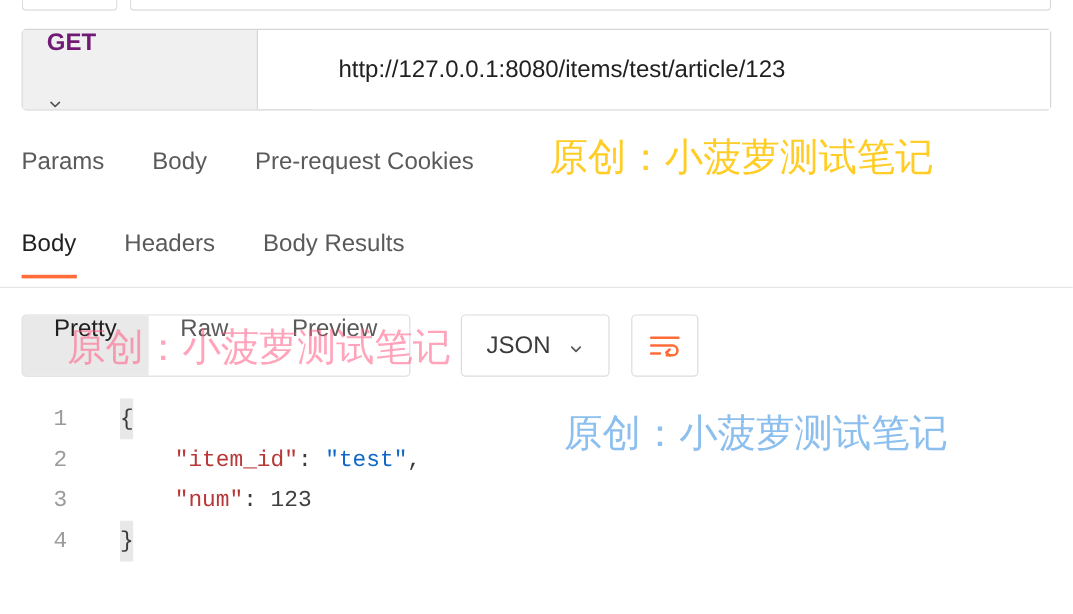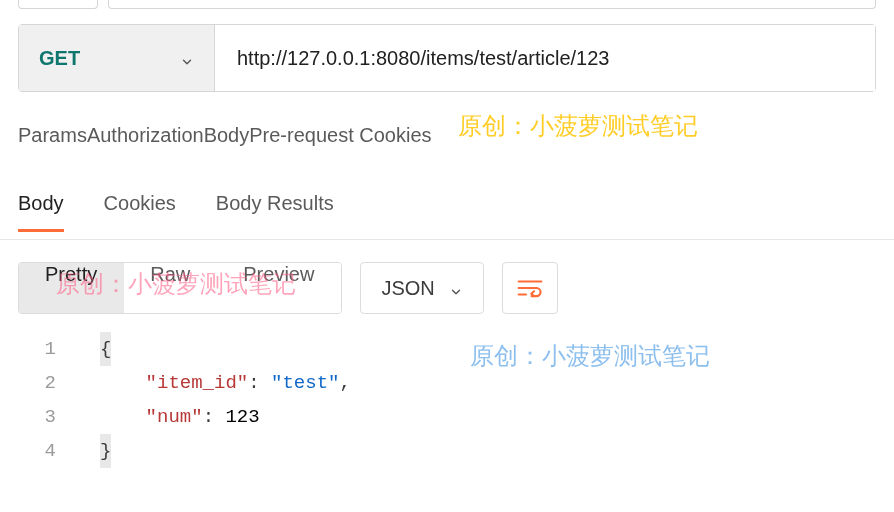--- a/index.html
+++ b/index.html
@@ -28,46 +28,49 @@
     border: 1px solid #d6d6d6;
     border-radius: 4px;
     height: 68px;
     background: #fff;
   }
   .method-box {
     width: 196px;
     background: #f0f0f0;
     border-right: 1px solid #d6d6d6;
     display: flex;
-    align-items: center;
+    align-items: flex-start;
     padding: 0 20px;
     font-weight: 700;
     font-size: 20px;
-    color: #0f766e;
+    color: #701a75;
     justify-content: space-between;
+    flex-direction: column;
   }
   .chev { width:14px; height:14px; display:inline-block; }
   .chev svg { width:100%; height:100%; }
   .url-box {
     flex: 1;
     display: flex;
     align-items: center;
     padding: 0 22px;
     font-size: 20px;
     color: #212121;
     background: #fff;
+    margin-left: 45px;
   }
 
   
   .req-tabs {
     position: absolute;
     top: 124px;
     left: 18px;
     right: 8px;
     display: flex;
+    gap: 40px;
     font-size: 20px;
     color: #5a5a5a;
   }
   .req-tab { cursor: pointer; white-space: nowrap; }
   .req-tab .count { color: #1aa334; }
 
   
   .resp-tabs {
     position: absolute;
     top: 192px;
@@ -121,20 +124,21 @@
     align-items: center;
     gap: 14px;
     border: 1px solid #dcdcdc;
     border-radius: 4px;
     padding: 0 20px;
     height: 52px;
     font-size: 20px;
     color: #3b3b3b;
     background: #fff;
     cursor: pointer;
+    margin-left: 24px;
   }
   .wrap-box {
     border: 1px solid #dcdcdc;
     border-radius: 4px;
     height: 52px; width: 56px;
     display:flex; align-items:center; justify-content:center;
     background:#fff; cursor:pointer;
   }
   .wrap-box svg { width:26px; height:22px; }
 
@@ -168,26 +172,26 @@
   .code { white-space: pre; color:#3b3b3b; }
   .brace-hl {
     display:inline-block;
     background:#e8e8e8;
     padding: 0 0px;
     border-radius:1px;
     color:#3b3b3b;
   }
   .tk-key { color: #b83838; }
   .tk-str { color: #1068c9; }
-  .tk-num { color: #000000; }
+  .tk-num { color: #404040; }
 
   
   .wm {
     position: absolute;
-    font-size: 24px;
+    font-size: 32px;
     font-weight: 400;
     pointer-events: none;
     white-space: nowrap;
   }
   .wm1 { top: 110px; left: 458px; color: rgba(255,196,0,0.85); }
   .wm2 { top: 268px; left: 56px; color: rgba(255,90,130,0.55); }
   .wm3 { top: 340px; left: 470px; color: rgba(120,180,235,0.85); }
 
 </style>
 </head>
@@ -207,28 +211,27 @@
         </svg>
     </span>
   </div>
   <div class="url-box">
     <span>http://127.0.0.1:8080/items/test/article/123</span>
   </div>
 </div>
 
 <div class="req-tabs">
   <div class="req-tab"><span>Params</span></div>
-  <div class="req-tab"><span>Authorization</span></div>
   <div class="req-tab"><span>Body</span></div>
   <div class="req-tab"><span>Pre-request Cookies</span></div>
 </div>
 
 <div class="resp-tabs">
   <div class="resp-tab active"><span>Body</span></div>
-  <div class="resp-tab"><span>Cookies</span></div>
+  <div class="resp-tab"><span>Headers</span></div>
   <div class="resp-tab"><span>Body Results</span></div>
 </div>
 
 <div class="view-row">
   <div class="seg">
     <div class="seg-item active">
         <span>Pretty</span>
       </div>
     <div class="seg-item">
         <span>Raw</span>

